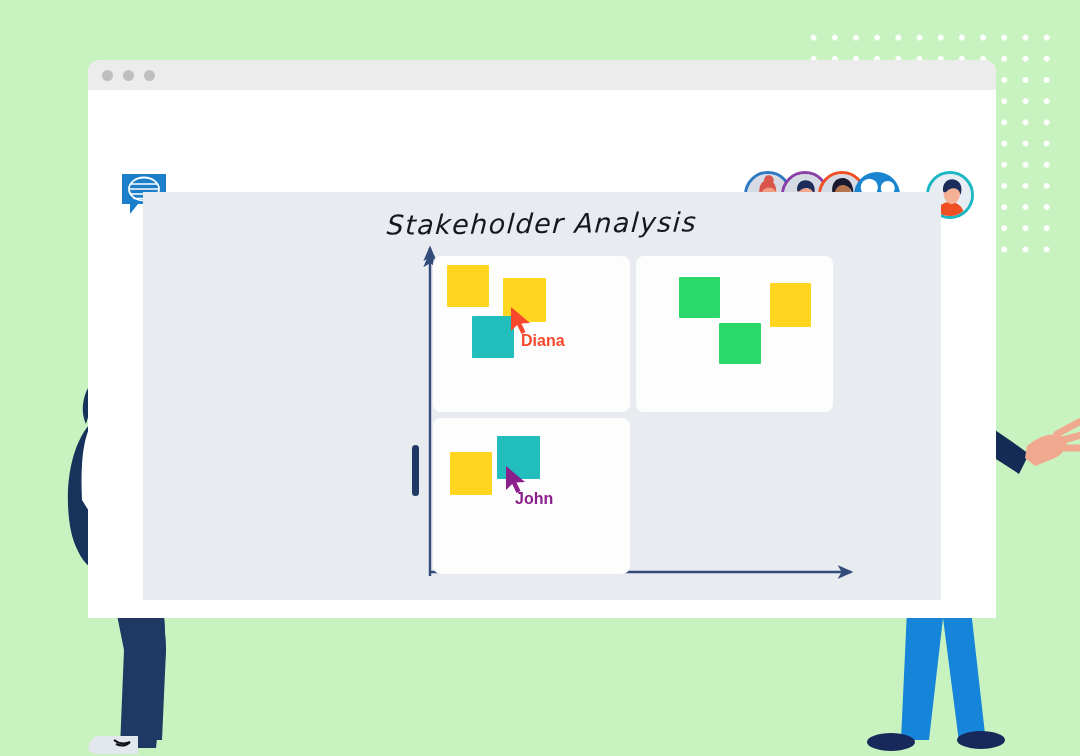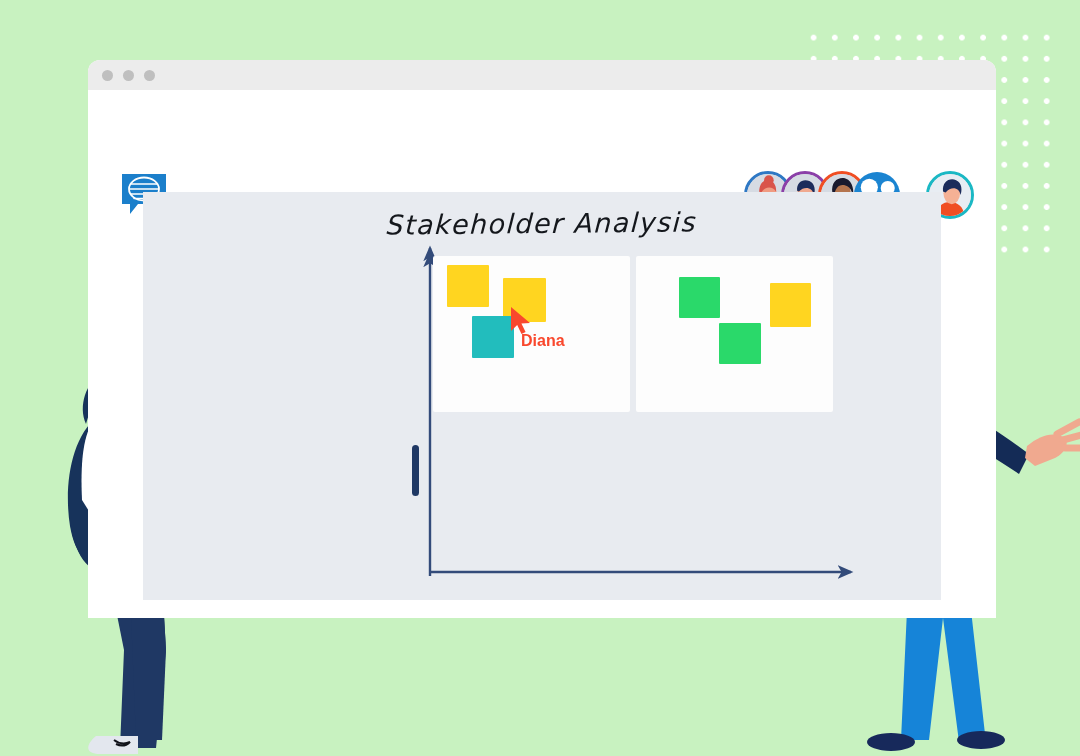--- a/index.html
+++ b/index.html
@@ -109,21 +109,21 @@
     left: 290px; top: 64px;
     width: 400px; height: 318px;
     display: grid;
     grid-template-columns: 1fr 1fr;
     grid-template-rows: 1fr 1fr;
     gap: 6px;
   }
   .quadrant {
     background: #FDFDFD;
     position: relative;
-    border-radius: 2px;
+    border-radius: 8px;
   }
   .note {
     position: absolute;
     border-radius: 1px;
   }
   .cursor { position: absolute; width: 0; height: 0; }
   .cursor svg { display: block; overflow: visible; }
   .cursor-label {
     position: absolute;
     font-size: 16px;
@@ -317,20 +317,30 @@
           </div>
           <div class="cursor-label" style="left:88px;top:76px;color:#F9482D;">Diana</div>
         </div>
 
         <div class="quadrant">
           <div class="note" style="left:43px;top:21px;width:41px;height:41px;background:#2AD96A;"></div>
           <div class="note" style="left:134px;top:27px;width:41px;height:44px;background:#FFD520;"></div>
           <div class="note" style="left:83px;top:67px;width:42px;height:41px;background:#2AD96A;"></div>
         </div>
 
+        <div class="quadrant">
+          <div class="note" style="left:17px;top:34px;width:42px;height:43px;background:#FFD520;"></div>
+          <div class="note" style="left:64px;top:18px;width:43px;height:43px;background:#22BDBD;"></div>
+          <div class="cursor" style="left:73px;top:48px;">
+            <svg width="24" height="28" viewBox="0 0 24 28">
+              <path d="M0 0 L0 24 L6.2 18 L10.5 27 L14.6 25 L10.4 16.4 L19 16 Z" fill="#8B1F8B"></path>
+            </svg>
+          </div>
+          <div class="cursor-label" style="left:82px;top:72px;color:#8B1F8B;">John</div>
+        </div>
 
 
       </div>
 
       <div id="vscroll"></div>
 
     </div>
   </div>
 </div>
 

